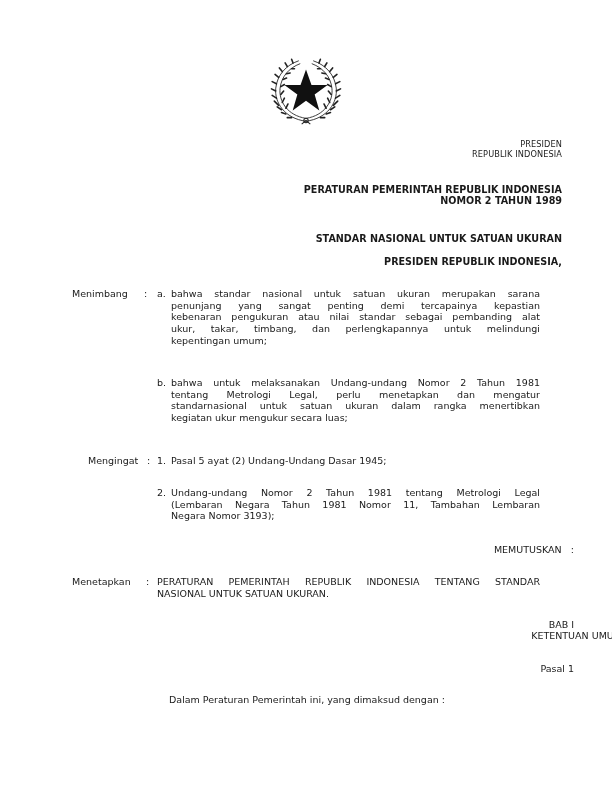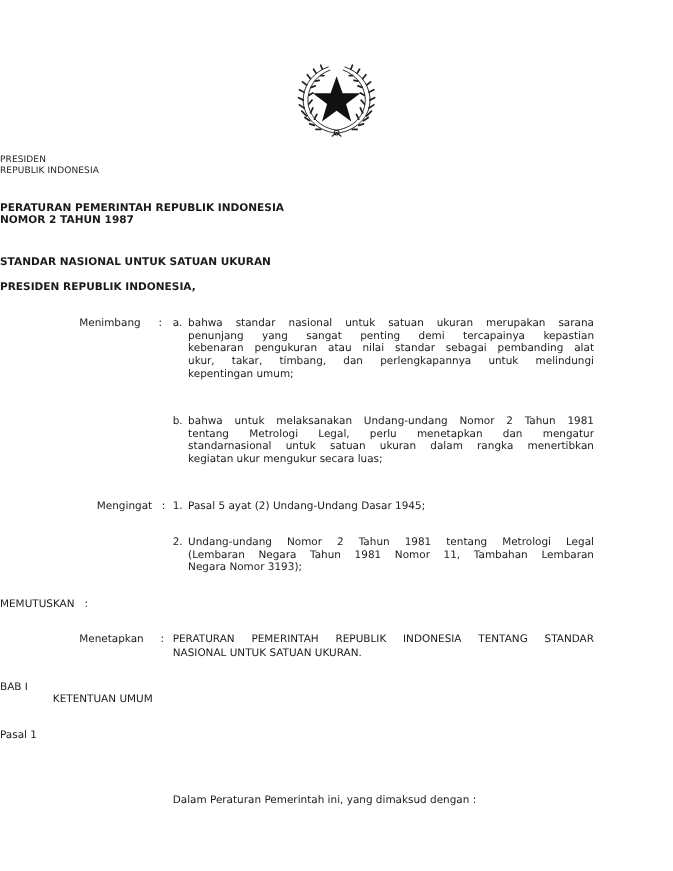--- a/index.html
+++ b/index.html
@@ -1,24 +1,24 @@
 <!DOCTYPE html>
 <html><head>
 <meta charset="utf-8">
 <style>
   html, body { margin: 0; padding: 0; background: #ffffff; }
   body { width: 612px; height: 792px; position: relative; overflow: hidden;
          font-family: "DejaVu Sans", sans-serif; color: #1a1a1a; }
   .page { position: absolute; left: 0; top: 0; width: 612px; height: 792px; background: #fff; }
-  .abs { position: absolute; margin-top: 28px; }
-  .center { position: absolute; left: 0; width: 612px; text-align: left; }
+  .abs { position: absolute; }
+  .center { position: absolute; left: 0; width: 562px; text-align: right; }
   .emblem { position: absolute; left: 270px; top: 55px; width: 72px; height: 72px; }
   .caption { font-size: 8.2px; line-height: 10px; letter-spacing: 0.1px; color: #222; }
   .title { font-size: 9.6px; font-weight: bold; line-height: 11.5px; }
-  .body-text { font-size: 9.5px; line-height: 11.7px; }
+  .body-text { font-size: 9.5px; line-height: 11.7px; padding-left: 12px; }
   .label { position: absolute; left: 72px; font-size: 9.5px; line-height: 11.7px; }
   .colon { position: absolute; font-size: 9.5px; line-height: 11.7px; }
   .marker { position: absolute; left: 157px; font-size: 9.5px; line-height: 11.7px; }
   .para { position: absolute; left: 171px; width: 369px; font-size: 9.5px; line-height: 11.7px; }
   .para div { text-align: justify; text-align-last: justify; }
   .para div.last { text-align-last: left; }
   .menetapkan { position: absolute; left: 157px; width: 383px; font-size: 9.5px; line-height: 11.7px; }
   .menetapkan div { text-align: justify; text-align-last: justify; }
   .menetapkan div.last { text-align-last: left; }
 </style>
@@ -80,21 +80,21 @@
     <circle cx="50" cy="91" r="3" fill="none" stroke="#222" stroke-width="1.4"></circle>
     <path d="M44 96 L50 91 L56 96" fill="none" stroke="#222" stroke-width="1.4"></path>
 
     <polygon fill="#111" points="50,20 57.6,41.5 80,41.5 62,55 68.5,77 50,63.5 31.5,77 38,55 20,41.5 42.4,41.5"></polygon>
   </svg>
 
   <div class="center caption" style="top:139px;">PRESIDEN</div>
   <div class="center caption" style="top:149px;">REPUBLIK INDONESIA</div>
 
   <div class="center title" style="top:184px;">PERATURAN PEMERINTAH REPUBLIK INDONESIA</div>
-  <div class="center title" style="top:195px;">NOMOR 2 TAHUN 1987</div>
+  <div class="center title" style="top:195px;">NOMOR 2 TAHUN 1989</div>
   <div class="center title" style="top:233px;">STANDAR NASIONAL UNTUK SATUAN UKURAN</div>
 
   <div class="center title" style="top:256px;">PRESIDEN REPUBLIK INDONESIA,</div>
 
   <div class="label" style="top:288px;">Menimbang</div>
   <div class="colon" style="left:144px; top:288px;">:</div>
 
   <div class="marker" style="top:288px;">a.</div>
   <div class="para" style="top:288px;">
     <div>bahwa standar nasional untuk satuan ukuran merupakan sarana</div>

